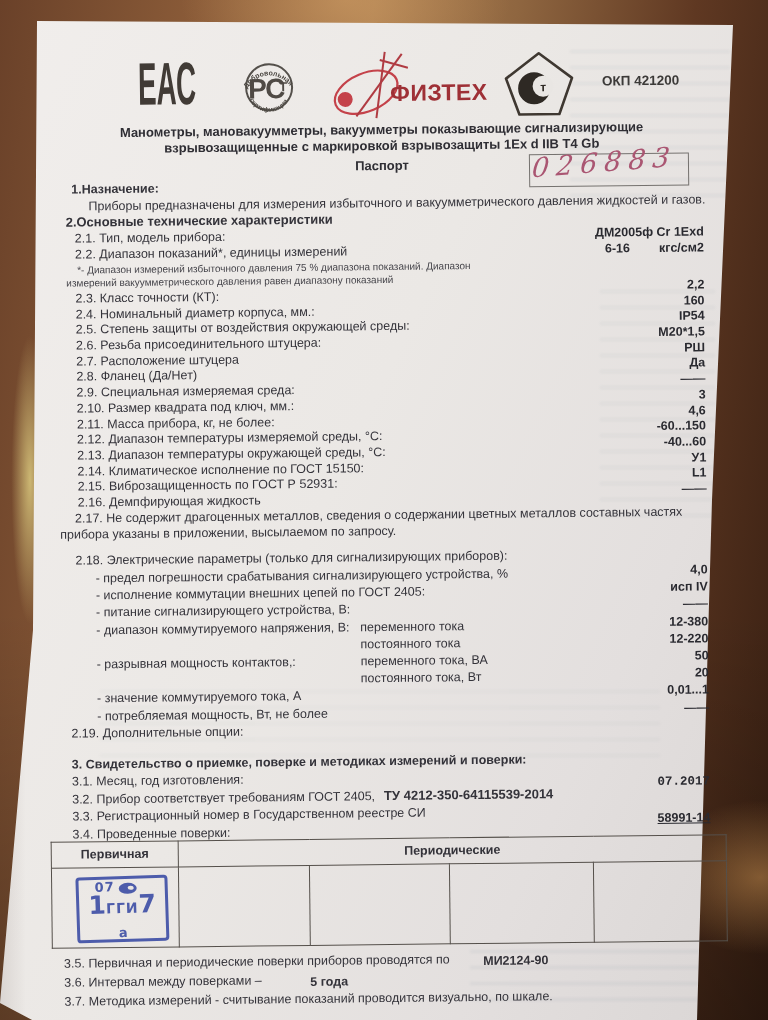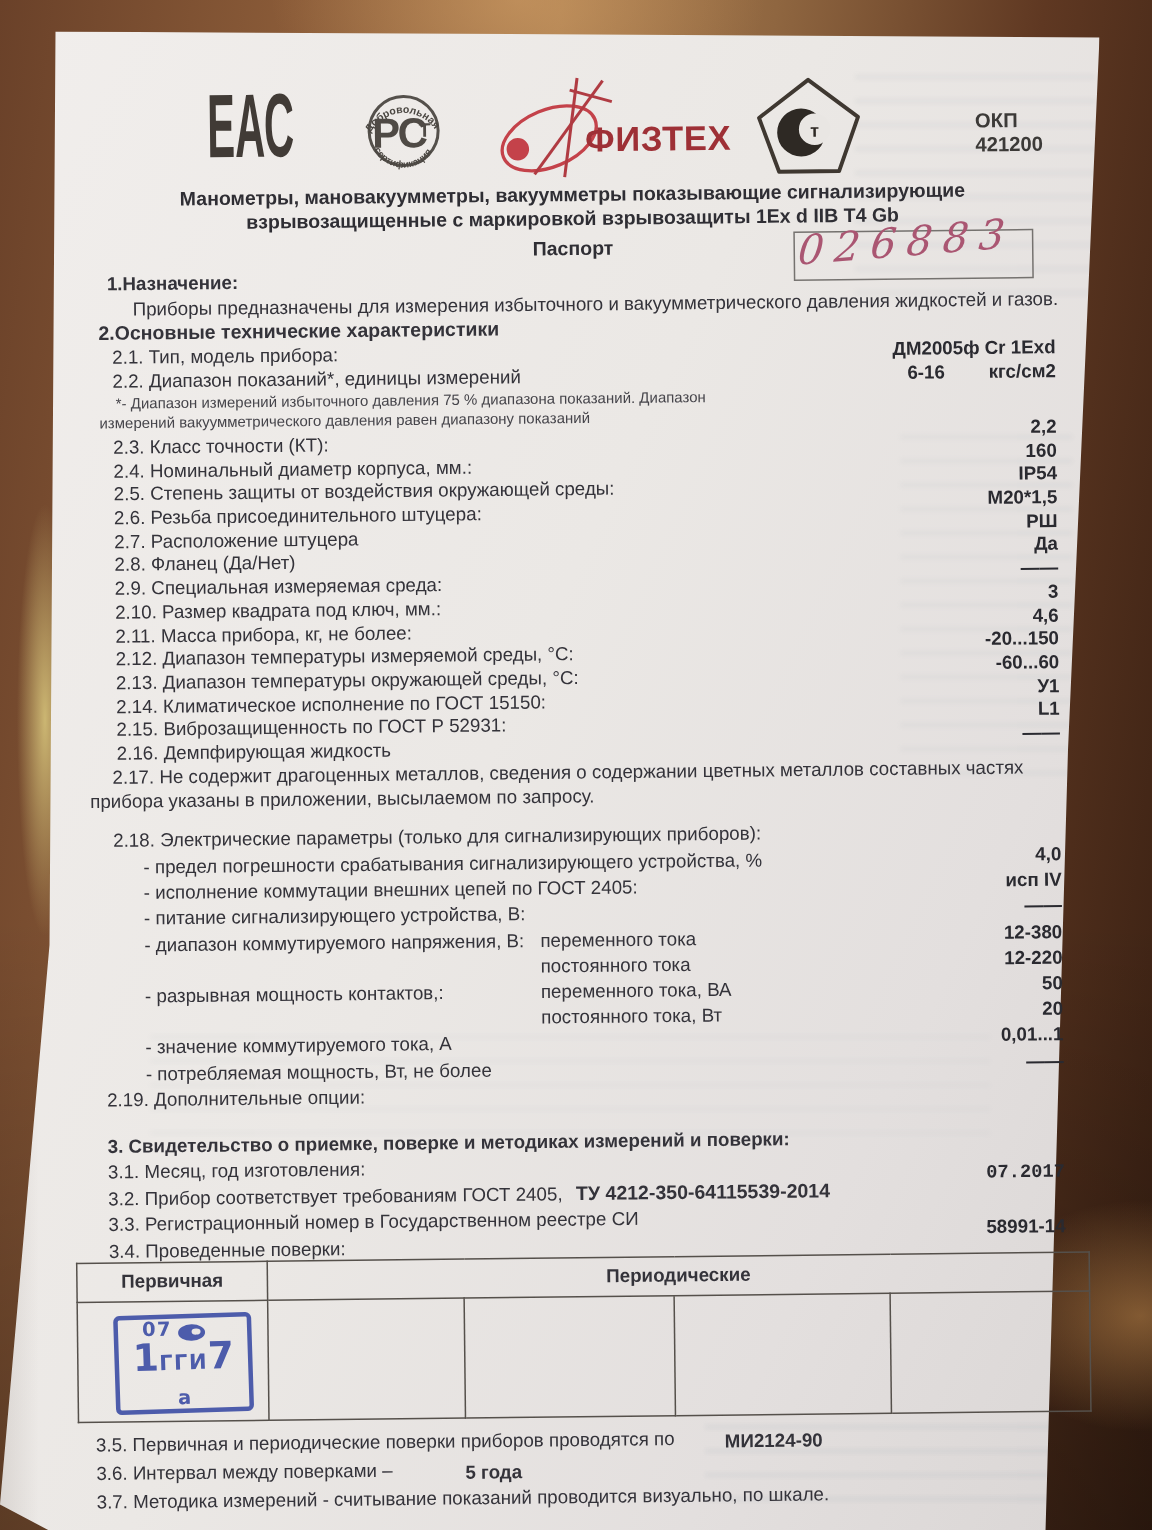--- a/index.html
+++ b/index.html
@@ -29,21 +29,21 @@
   .ghost{position:absolute;filter:blur(1.6px);
     background:repeating-linear-gradient(to bottom, rgba(108,130,146,.22) 0 3px, rgba(108,130,146,0) 3px 16px);}
   .content{
     position:absolute;left:47px;top:20px;width:678px;height:990px;
     transform:rotate(-0.65deg);transform-origin:340px 500px;
     color:#34333a;font-size:12.5px;line-height:1.15;
   }
   .abs{position:absolute;}
   .b{font-weight:bold;}
   .center{left:0;right:0;text-align:center;}
-  .okp{font-size:13.5px;font-weight:600;color:#3c3a38;margin-left:48px;}
+  .okp{font-size:13.5px;font-weight:600;color:#3c3a38;}
   .title{font-size:13px;font-weight:bold;color:#2f2e34;}
   
   .row{position:absolute;left:0;right:0;height:16px;}
   .row .lab{position:absolute;left:31px;white-space:nowrap;}
   .row .val{position:absolute;right:18px;font-weight:bold;color:#2a2a30;transform:translateY(-7px);white-space:nowrap;}
   .rows .row{position:relative;height:15.7px;}
   .foot{font-size:10px;color:#46454b;}
   .el .lab{left:48px;}
   .el .mid{position:absolute;left:312px;white-space:nowrap;}
   .el .val{transform:translateY(-2px);}
@@ -194,25 +194,25 @@
     <div class="row">
         <span class="lab">2.10. Размер квадрата под ключ, мм.:</span>
         <span class="val">3</span>
       </div>
     <div class="row">
         <span class="lab">2.11. Масса прибора, кг, не более:</span>
         <span class="val">4,6</span>
       </div>
     <div class="row">
         <span class="lab">2.12. Диапазон температуры измеряемой среды, °С:</span>
-        <span class="val">-20...150</span>
+        <span class="val">-60...150</span>
       </div>
     <div class="row">
         <span class="lab">2.13. Диапазон температуры окружающей среды, °С:</span>
-        <span class="val">-60...60</span>
+        <span class="val">-40...60</span>
       </div>
     <div class="row">
         <span class="lab">2.14. Климатическое исполнение по ГОСТ 15150:</span>
         <span class="val">У1</span>
       </div>
     <div class="row">
         <span class="lab">2.15. Виброзащищенность по ГОСТ Р 52931:</span>
         <span class="val">L1</span>
       </div>
     <div class="row">
@@ -280,21 +280,21 @@
 
   <div class="row" style="top:751px;">
     <span class="lab" style="left:22px;">3.1. Месяц, год изготовления:</span>
     <span class="val" style="transform:translateY(7px);font-family:Liberation Mono, monospace;">07.2017</span>
   </div>
   <div class="abs" style="left:22px;top:769px;">
     <span>3.2. Прибор соответствует требованиям ГОСТ 2405,</span><span class="tu">ТУ 4212-350-64115539-2014</span>
   </div>
   <div class="row" style="top:786px;">
     <span class="lab" style="left:22px;">3.3. Регистрационный номер в Государственном реестре СИ</span>
-    <span class="val" style="transform:translateY(8px);">58991-14</span>
+    <span class="val" style="transform:translateY(8px);text-decoration:underline;">58991-14</span>
   </div>
   <div class="abs" style="left:22px;top:804px;">3.4. Проведенные поверки:</div>
 
   <table class="ptable">
     <tbody>
         <tr>
       <td class="hd" style="width:126px;">Первичная</td>
       <td class="hd" colspan="4">Периодические</td>
     </tr>
     <tr>

